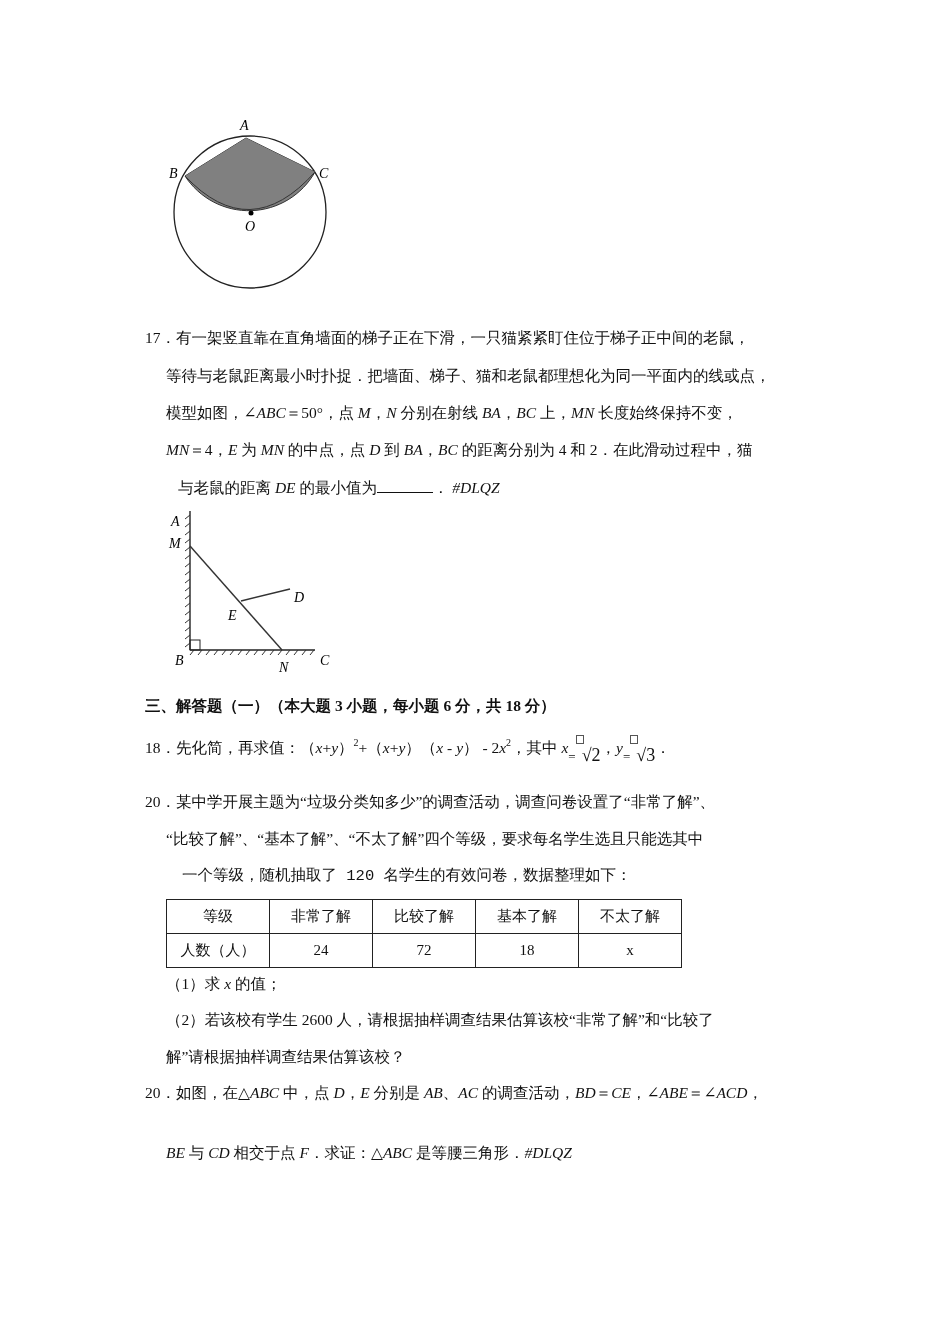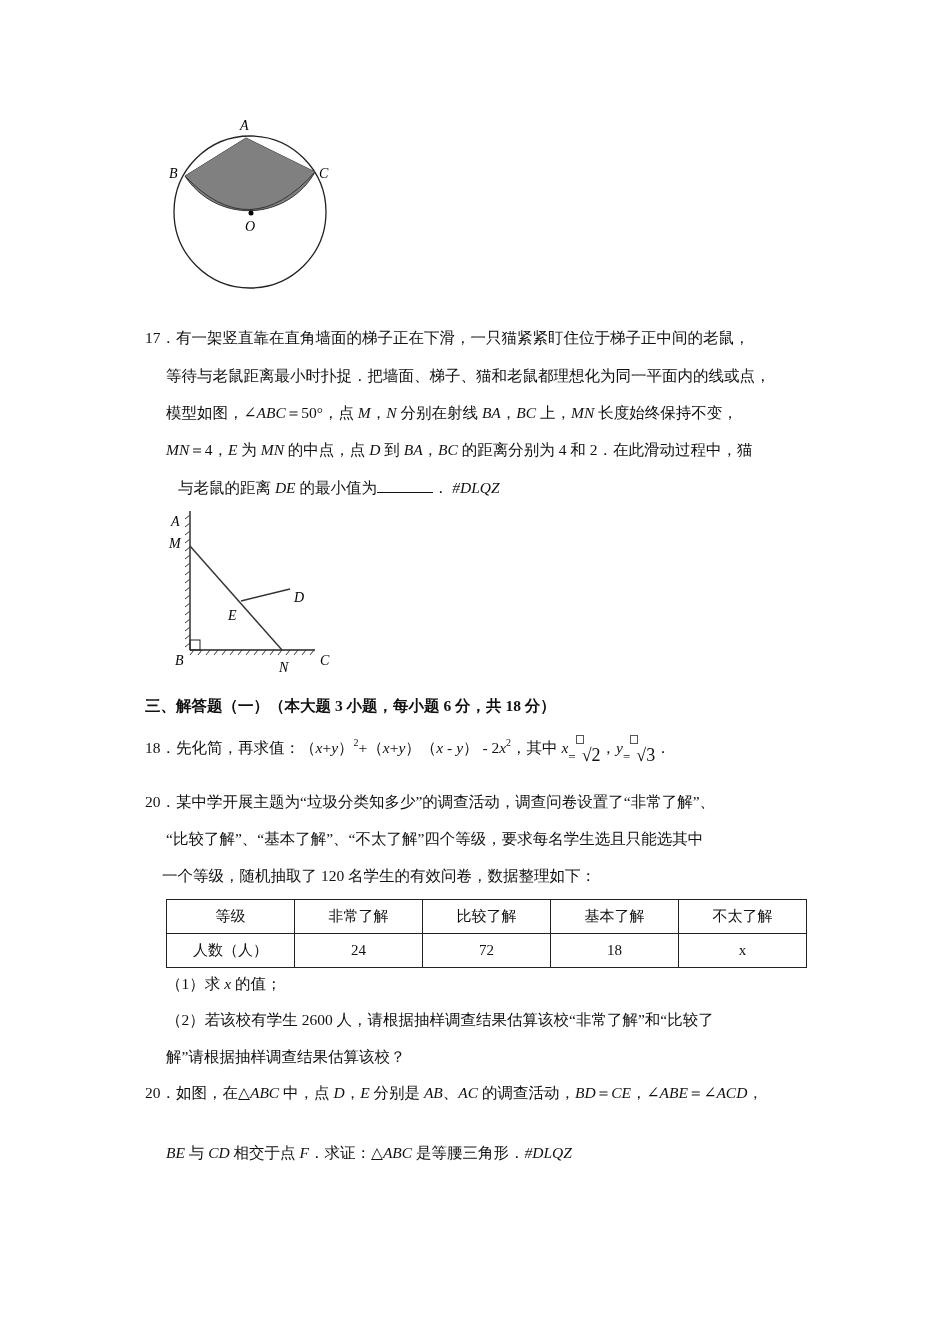--- a/index.html
+++ b/index.html
@@ -7,21 +7,21 @@
     width: 950px; height: 1344px; position: relative; overflow: hidden;
     font-family: "Liberation Serif", "DejaVu Serif", serif;
     color: #111; font-size: 15.5px;
   }
   .abs { position: absolute; }
   .line { position: absolute; white-space: nowrap; line-height: 20px; }
   i, .it { }
   .bold { font-weight: bold; }
   .blank { display: inline-block; width: 56px; border-bottom: 1.3px solid #111; height: 14px; vertical-align: baseline; }
   table.data {
-    position: absolute; left: 166px; top: 899px; width: 641px;
+    position: absolute; left: 166px; top: 899px; width: 516px;
     border-collapse: collapse; font-size: 15px;
   }
   table.data td {
     border: 1.3px solid #222; text-align: center; height: 33px; padding: 0;
     width: 20%;
   }
   .sup { font-size: 10px; vertical-align: 7px; }
   .sub-eq { position: relative; top: 8px; font-size: 13px; }
   .root { position: relative; top: 8px; font-size: 18px; }
   .box-sm { display: inline-block; width: 6px; height: 7px; border: 1px solid #555; position: relative; top: -9px; margin-right: -2px; }
@@ -119,21 +119,21 @@
 <div class="line" style="left:145px; top:733px;">
   <span>18．</span><span>先化简，再求值：</span><span>（</span><i>x</i><span>+</span><i>y</i><span>）</span><span class="sup">2</span><span>+（</span><i>x</i><span>+</span><i>y</i><span>）（</span><i>x</i><span> - </span><i>y</i><span>）</span><span> - 2</span><i>x</i><span class="sup">2</span><span>，其中 </span><i>x</i><span class="sub-eq">=</span><span class="box-sm"></span><span class="root">√2</span><span>，</span><i>y</i><span class="sub-eq">=</span><span class="box-sm"></span><span class="root">√3</span><span>．</span>
 </div>
 
 <div class="line" style="left:145px; top:792px;">
   <span>20．</span><span>某中学开展主题为“垃圾分类知多少”的调查活动，调查问卷设置了“非常了解”、</span>
 </div>
 <div class="line" style="left:166px; top:829px;">
   <span>“比较了解”、“基本了解”、“不太了解”四个等级，要求每名学生选且只能选其中</span>
 </div>
-<div class="line" style="left:162px; top:866px;">
+<div class="line" style="left:182px; top:866px;font-family:Liberation Mono, monospace;">
   <span>一个等级，随机抽取了 120 名学生的有效问卷，数据整理如下：</span>
 </div>
 
 <table class="data">
   <tbody>
       <tr>
     <td>等级</td>
     <td>非常了解</td>
     <td>比较了解</td>
     <td>基本了解</td>

